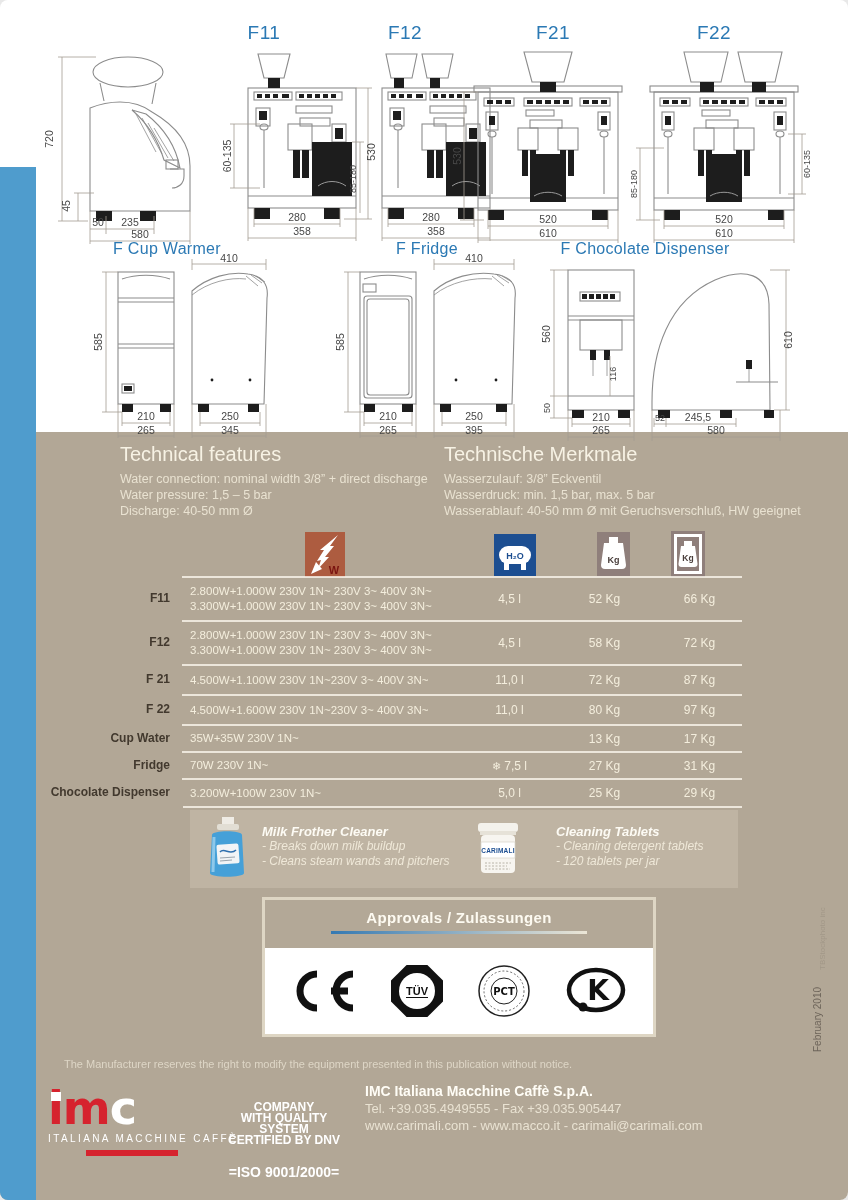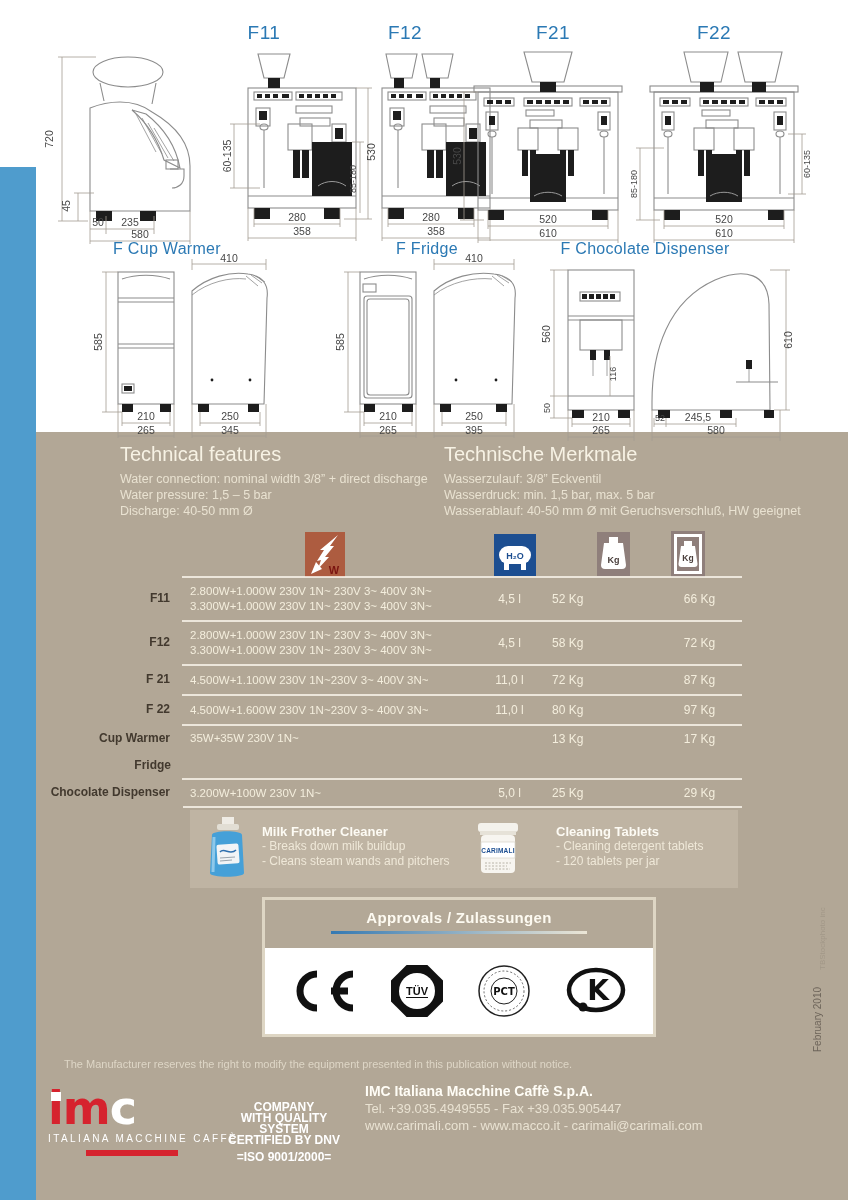--- a/index.html
+++ b/index.html
@@ -1,17 +1,17 @@
 <!DOCTYPE html>
 <html><head>
 <meta charset="utf-8">
 <style>
   html,body{margin:0;padding:0;background:#e8e8e8;}
   .page{position:relative;width:848px;height:1200px;background:#ffffff;overflow:hidden;
-        font-family:"Liberation Sans",sans-serif;}
+        font-family:"Liberation Sans",sans-serif;border-radius:8px;}
   
   .blue-bar{position:absolute;left:0;top:167px;width:36px;height:1033px;background:#4f9ccd;z-index:5;}
   
   .taupe{position:absolute;left:0;top:432px;width:848px;height:768px;background:#b2a796;}
   
   .bt{position:absolute;color:#2b79b4;text-align:center;z-index:3;}
   .bt1{font-size:19px;letter-spacing:.5px;}
   .bt2{font-size:16px;letter-spacing:.3px;}
   svg{position:absolute;overflow:visible;}
   svg .m{fill:none;stroke:#8c8c8c;stroke-width:1.1;}
@@ -27,28 +27,28 @@
   
   .tbl-icon{position:absolute;}
   
   .spec-table{position:absolute;left:42px;top:576px;width:700px;color:#f4eedd;}
   .t-row{display:flex;}
   .t-label{width:141px;padding-right:12px;box-sizing:border-box;text-align:right;
            color:#42392e;font-weight:bold;font-size:12px;display:flex;align-items:center;justify-content:flex-end;}
   .t-body{flex:1;display:flex;align-items:center;border-top:2px solid rgba(250,246,236,.8);}
   .t-power{width:285px;font-size:11.5px;line-height:15px;padding-left:8px;box-sizing:border-box;}
   .t-water{width:85px;text-align:center;font-size:12px;}
-  .t-net{width:105px;font-size:12px;}
+  .t-net{width:105px;text-align:center;font-size:12px;}
   .t-gross{width:85px;text-align:center;font-size:12px;}
   .snow{font-size:11px;margin-right:3px;}
   
   .products{position:absolute;left:190px;top:810px;width:548px;height:78px;background:#bfb4a3;}
   .prod-name{color:#fdfbf4;font-weight:bold;font-size:13px;}
   .prod-line{color:#efe8d8;font-size:12px;line-height:15px;}
-  .prod-text{position:absolute;top:14px;}
+  .prod-text{position:absolute;top:14px;font-style:italic;}
   
   .approvals{position:absolute;left:262px;top:897px;width:394px;height:140px;
              border:3px solid #ded6c4;box-sizing:border-box;background:#ffffff;}
   .app-head{height:48px;background:#b3a897;text-align:center;}
   .app-title{padding-top:9px;color:#fdfaf1;font-size:15px;font-weight:bold;letter-spacing:.3px;}
   .app-rule{width:256px;height:3px;margin:5px auto 0;background:linear-gradient(to right,#3579b2,#ece6d6);}
   .app-logos{height:86px;display:flex;align-items:center;justify-content:center;gap:34px;}
   .tuv{width:52px;height:52px;background:#111;display:flex;align-items:center;justify-content:center;
        clip-path:polygon(30% 0,70% 0,100% 30%,100% 70%,70% 100%,30% 100%,0 70%,0 30%);}
   .tuv-inner{width:36px;height:36px;background:#fff;border-radius:50%;display:flex;align-items:center;justify-content:center;}
@@ -58,21 +58,21 @@
   .logo-block{position:absolute;left:48px;top:1086px;width:180px;}
   .imc-text{position:relative;font-family:"DejaVu Sans",sans-serif;font-weight:900;
             font-size:46px;line-height:44px;letter-spacing:-1px;}
   .imc-red{color:#d6232e;}
   .imc-white{color:#ffffff;}
   .logo-dot{position:absolute;left:3px;top:6px;width:10px;height:9px;background:#ffffff;}
   .imc-sub{margin-top:3px;color:#ffffff;font-size:10px;letter-spacing:2.4px;white-space:nowrap;}
   .imc-bar{margin:6px 0 0 38px;width:92px;height:6px;background:#d6232e;}
   .quality{position:absolute;left:228px;top:1102px;width:112px;text-align:center;color:#fff;}
   .q-s{font-size:12px;font-weight:bold;line-height:11px;}
-  .q-b{font-size:12px;font-weight:bold;margin-top:4px;}
+  .q-b{font-size:14px;font-weight:bold;margin-top:18px;}
   .company{position:absolute;left:365px;top:1082px;width:400px;}
   .co-name{color:#fffdf6;font-weight:bold;font-size:14px;line-height:18px;}
   .co-line{color:#e9e2d2;font-size:13px;line-height:17px;}
   .v-date{position:absolute;left:812px;top:962px;height:90px;writing-mode:vertical-rl;
           transform:rotate(180deg);font-size:10px;color:#6e655a;}
   .v-credit{position:absolute;left:818px;top:880px;height:90px;writing-mode:vertical-rl;
           transform:rotate(180deg);font-size:8px;color:#8a8072;opacity:.4;}
 </style>
 </head>
 <body>
@@ -514,30 +514,36 @@
     <div class="t-row" style="height:30px">
       <div class="t-label">F 22</div>
       <div class="t-body">
         <div class="t-power"><span>4.500W+1.600W 230V 1N~230V 3~ 400V 3N~</span></div>
         <div class="t-water"><span>11,0 l</span></div>
         <div class="t-net">80 Kg</div>
         <div class="t-gross">97 Kg</div>
       </div>
     </div>
     <div class="t-row" style="height:27px">
-      <div class="t-label">Cup Warmer</div>
+      <div class="t-label">Cup Water</div>
       <div class="t-body">
         <div class="t-power"><span>35W+35W 230V 1N~</span></div>
         <div class="t-water"><span></span></div>
         <div class="t-net">13 Kg</div>
         <div class="t-gross">17 Kg</div>
       </div>
     </div>
     <div class="t-row" style="height:27px">
       <div class="t-label">Fridge</div>
+      <div class="t-body">
+        <div class="t-power"><span>70W 230V 1N~</span></div>
+        <div class="t-water"><span class="snow">❄</span><span>7,5 l</span></div>
+        <div class="t-net">27 Kg</div>
+        <div class="t-gross">31 Kg</div>
+      </div>
     </div>
     <div class="t-row" style="height:28px">
       <div class="t-label">Chocolate Dispenser</div>
       <div class="t-body">
         <div class="t-power"><span>3.200W+100W 230V 1N~</span></div>
         <div class="t-water"><span>5,0 l</span></div>
         <div class="t-net">25 Kg</div>
         <div class="t-gross">29 Kg</div>
       </div>
     </div>

